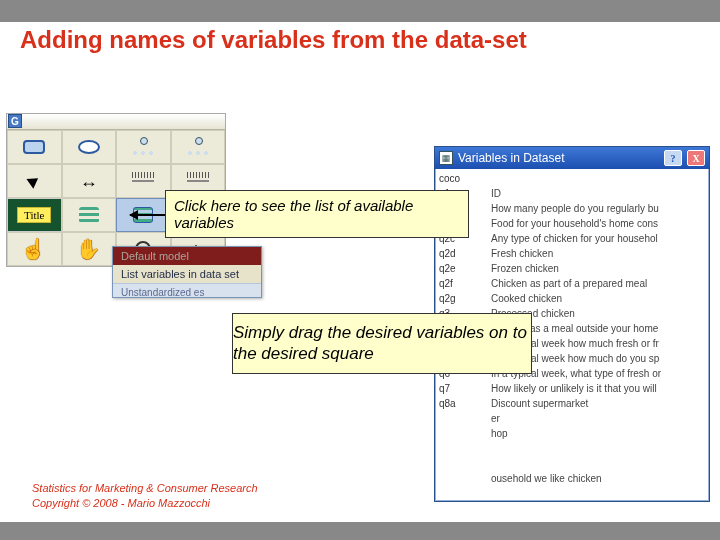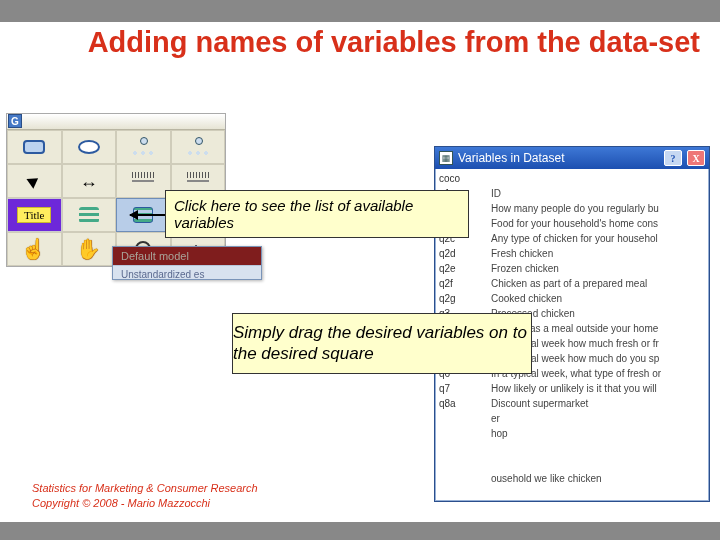--- a/index.html
+++ b/index.html
@@ -13,22 +13,22 @@
   }
   .topbar {
     width: 100%;
     height: 22px;
     background: #888;
   }
   .title {
     color: #d8301a;
     font-family: "Trebuchet MS", Verdana, sans-serif;
     font-weight: bold;
-    font-size: 29px;
-    text-align: right;
+    font-size: 24px;
+    text-align: left;
     line-height: 1.15;
     padding: 4px 20px 6px 20px;
   }
   
   .toolbox {
     position: absolute;
     left: 6px;
     top: 113px;
     width: 220px;
     background: #ebe9d8;
@@ -65,21 +65,21 @@
     display:flex;
     align-items:center;
     justify-content:center;
     position:relative;
   }
   .tool-cell.sel {
     background:#b8cde8;
     border:1px solid #6e8db8;
   }
   .tool-cell.yellow-label {
-    background:#6d28d9;
+    background:#14532d;
     border:1px solid #ccc;
   }
   .title-btn {
     background:#ffee5e;
     border:1px solid #c9b82f;
     padding:1px 6px;
     font-size:11px;
     font-family:"Times New Roman",serif;
   }
   
@@ -322,20 +322,21 @@
         <div class="ic-zoom"></div>
       </div>
     <div class="tool-cell">
         <span class="ic-abc">abc</span>
       </div>
   </div>
 </div>
 
 <div class="tool-menu">
   <div class="gray">Default model</div>
+  <div class="hl">List variables in data set</div>
   <div class="cut">Unstandardized es</div>
 </div>
 
 <div class="arrow1"></div>
 <div class="callout1">Click here to see the list of available variables</div>
 <div class="callout2">Simply drag the desired variables on to the desired square</div>
 
 <div class="dialog">
   <div class="dlg-title">
     <div class="dlg-icn">▦</div>

